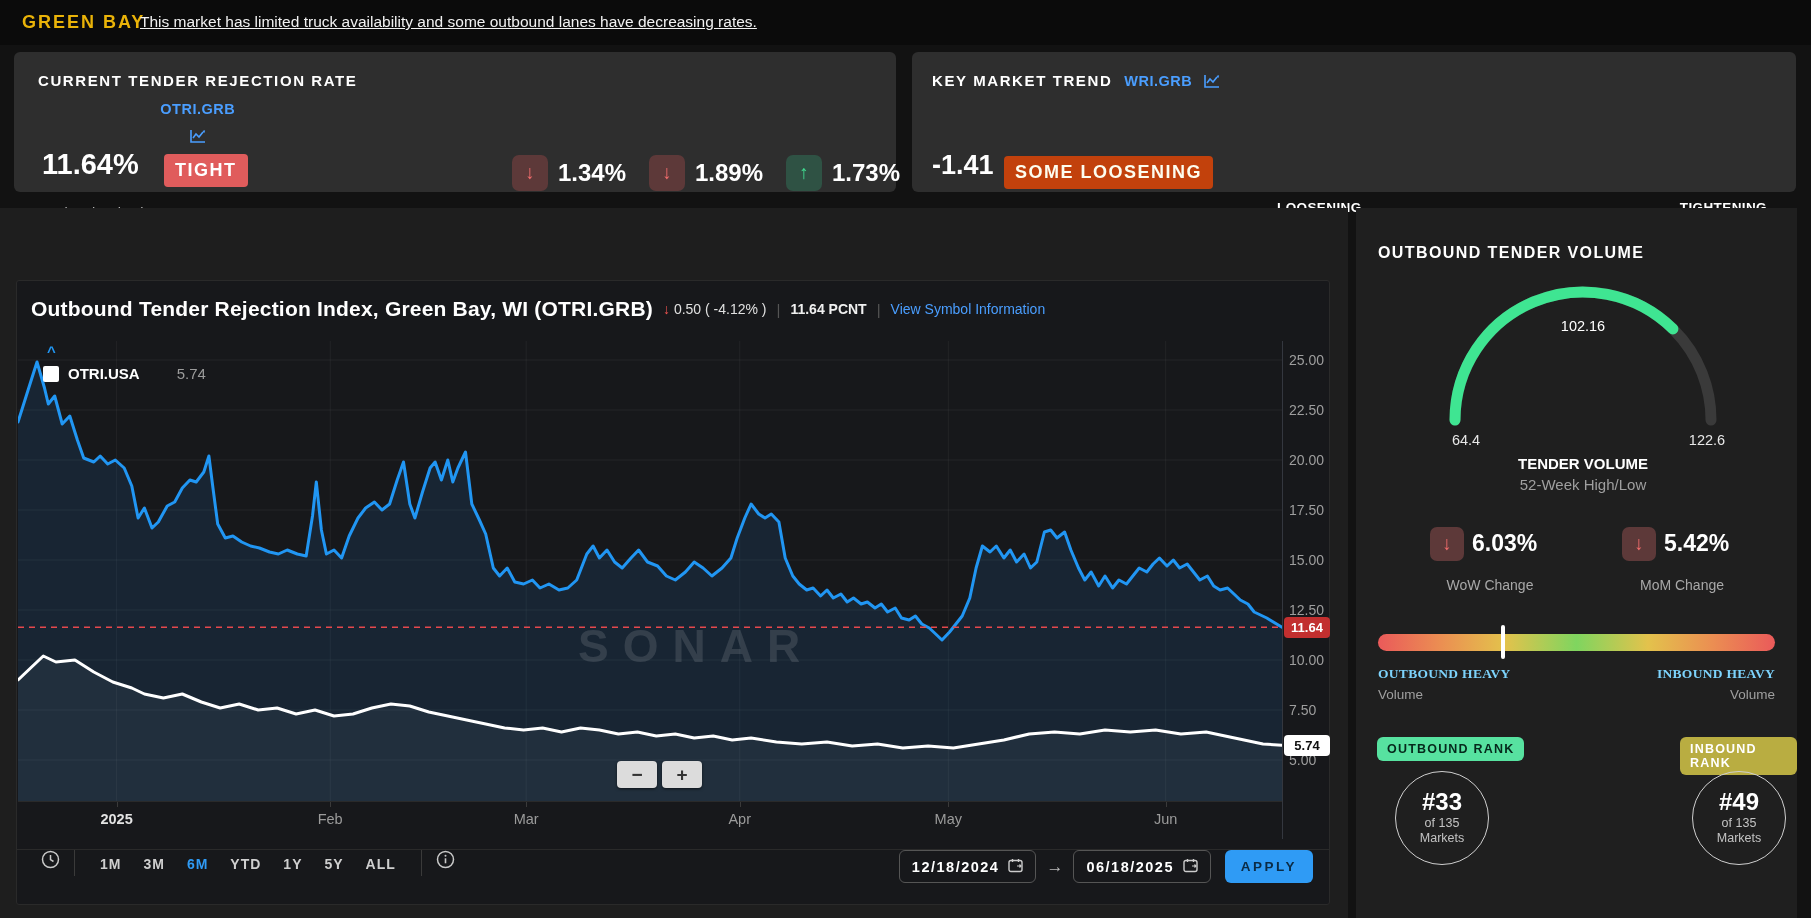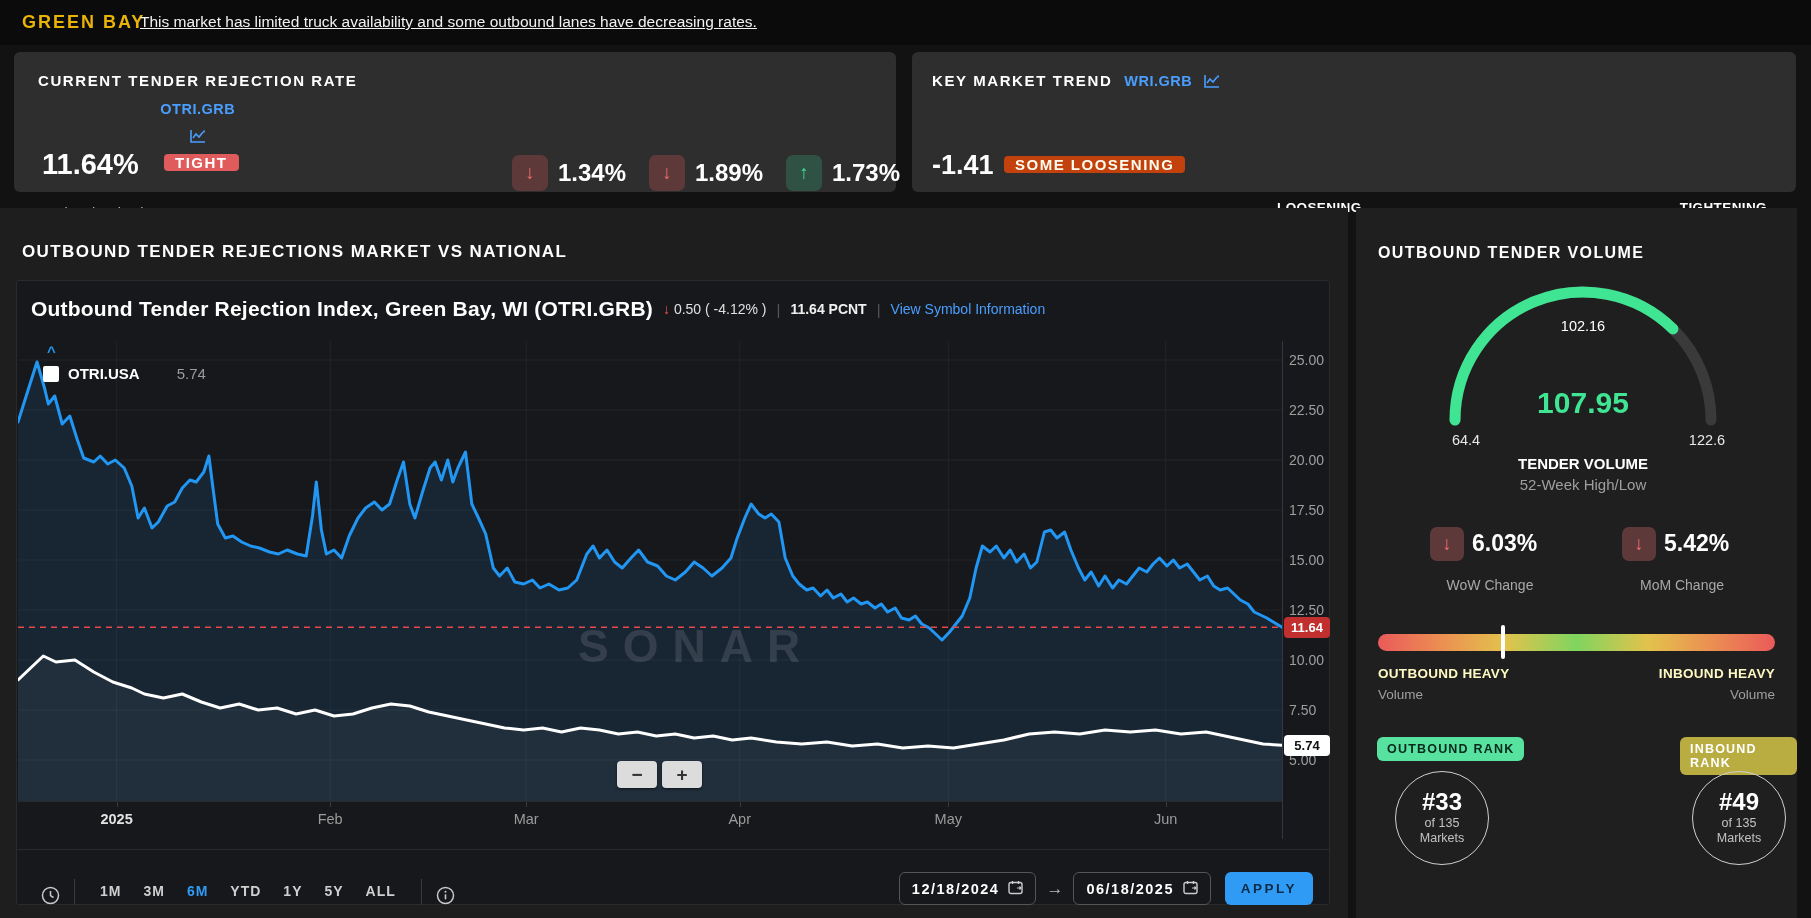--- a/index.html
+++ b/index.html
@@ -13,21 +13,21 @@
   #market-name { left:22px; top:12px; font-size:18px; font-weight:bold; letter-spacing:2px; color:#eab308; }
   #market-notice { left:140px; top:13px; font-size:15.5px; color:#f2f2f2; text-decoration:underline; cursor:pointer; }
 
   
   .card { background:#2e2e2e; border-radius:6px; }
   #card-otri { left:14px; top:52px; width:882px; height:140px; }
   #card-wri  { left:912px; top:52px; width:884px; height:140px; }
   .card-title { font-size:15px; font-weight:bold; letter-spacing:1.6px; color:#fff; }
   .symbol-link { font-size:14.5px; font-weight:bold; letter-spacing:.5px; color:#4a9eff; cursor:pointer; }
   .big-val { font-size:29px; font-weight:bold; color:#fff; }
-  .badge { display:inline-block; border-radius:4px; font-weight:bold; font-size:15px; letter-spacing:1.5px; padding:0 11px; }
+  .badge { display:inline-block; border-radius:4px; font-weight:bold; font-size:18px; letter-spacing:1.5px; padding:6px 11px; }
   .badge-tight { background:#e05c5c; color:#fff; }
   .badge-loosening { background:#c2410c; color:#fdfdef; }
   .card-sub { font-size:14.5px; color:#b3b3b3; }
 
   .chg-chip { width:36px; height:36px; border-radius:7px; display:flex; align-items:center; justify-content:center; font-size:19px; font-weight:bold; }
   .chg-down { background:#5d3939; color:#f26d6d; }
   .chg-up { background:#2f5244; color:#40d98f; }
   .chg-val { font-size:24px; font-weight:bold; color:#fff; }
   .chg-label { font-size:13.5px; color:#a8a8a8; text-align:center; }
 
@@ -69,41 +69,41 @@
   #legend-name { font-size:15px; font-weight:bold; color:#fff; }
   #legend-val { font-size:15px; color:#9b9b9b; margin-left:28px; }
   #plot-caret { left:30px; top:62px; color:#2196f3; font-size:15px; font-weight:bold; }
 
   #zoom-ctrls { left:600px; top:480px; display:flex; gap:5px; }
   .zoom-btn { width:40px; height:27px; background:#dcdcdc; border-radius:4px; color:#333; font-size:19px; font-weight:bold; display:flex; align-items:center; justify-content:center; cursor:pointer; box-shadow:0 1px 3px rgba(0,0,0,.6); }
 
   #watermark { left:560px; top:278px; font-size:46px; letter-spacing:14px; color:rgba(255,255,255,.12); font-weight:bold; }
 
   
-  #chart-toolbar { left:0; top:568px; width:100%; height:56px; border-top:1px solid #2a2a2a; display:flex; align-items:flex-end; }
+  #chart-toolbar { left:0; top:568px; width:100%; height:56px; border-top:1px solid #2a2a2a; display:flex; align-items:flex-start; }
   .tb-sep { width:1px; height:26px; background:#3a3a3a; margin:0 14px; }
   .range-btn { font-size:14px; letter-spacing:1px; color:#cfcfcf; padding:6px 11px; border-radius:4px; cursor:pointer; font-weight:bold; }
   .range-btn.active { color:#2f9bf5; }
   .icon-btn { color:#c9c9c9; cursor:pointer; display:flex; align-items:center; }
   .date-box { display:flex; align-items:center; gap:9px; border:1px solid #555; border-radius:6px; height:33px; padding:0 12px; font-size:14.5px; letter-spacing:1.5px; color:#fff; cursor:pointer;font-weight:bold; }
   #apply-btn { width:88px; height:33px; background:#2f9bf5; border-radius:6px; color:#0b2b45; font-size:13.5px; font-weight:bold; letter-spacing:2.5px; display:flex; align-items:center; justify-content:center; cursor:pointer; }
   #range-arrow { color:#bbb; font-size:17px; margin:0 10px; }
 
   
   #sb-title { left:22px; top:36px; }
   #gauge-svg { left:77px; top:70px; }
   .gauge-top-label { left:147px; top:110px; width:160px; text-align:center; font-size:14.5px; color:#fff; }
   #gauge-value { left:107px; top:178px; width:240px; text-align:center; font-size:30px; font-weight:bold; color:#3fe592; }
   #gauge-min { left:80px; top:224px; width:60px; text-align:center; font-size:14.5px; color:#e8e8e8; }
   #gauge-max { left:316px; top:224px; width:70px; text-align:center; font-size:14.5px; color:#e8e8e8; }
   #gauge-label { left:107px; top:247px; width:240px; text-align:center; font-size:15px; font-weight:bold; color:#fff; }
   #gauge-sublabel { left:107px; top:268px; width:240px; text-align:center; font-size:15px; color:#9f9f9f; }
 
   #vol-bar { left:22px; top:426px; width:397px; background:linear-gradient(90deg,#ea5a5a 0%,#eb8f52 16%,#e3c24c 32%,#7fd55f 50%,#e3c24c 68%,#eb8f52 84%,#ea5a5a 100%); }
-  .vol-label-b { font-size:13.5px; font-weight:bold; color:#fef9c3; letter-spacing:.3px; }
+  .vol-label-b { font-size:13.5px; font-weight:bold; color:#7dd3fc; letter-spacing:.3px;font-family:Liberation Serif, serif; }
   .vol-label-s { font-size:13.5px; color:#9f9f9f; }
 
   .rank-badge { display:inline-block; border-radius:6px; font-size:12.5px; font-weight:bold; letter-spacing:1.2px; padding:5px 10px; }
   #rank-badge-out { background:#57e2a0; color:#06291c; }
   #rank-badge-in { background:#b9ad41; color:#fff; }
   .rank-circle { position:absolute; width:94px; height:94px; border:1.5px solid #cfcfcf; border-radius:50%; text-align:center; }
   .rank-num { font-size:24px; font-weight:bold; color:#fff; margin-top:16px; }
   .rank-sub { font-size:12.5px; color:#c3c3c3; line-height:15px; }
 </style>
 </head>
@@ -165,21 +165,20 @@
     </div>
     <div class="abs big-val" style="left:20px;top:98px;font-size:27px;">-1.41</div>
     <span class="abs badge badge-loosening" style="left:92px;top:104px;">SOME LOOSENING</span>
     <div class="abs card-sub" style="left:62px;top:155px;">#125 of 135 Markets</div>
 
     <div class="abs scale-label" style="left:365px;top:148px;">LOOSENING</div>
     <div class="abs scale-label" style="left:755px;top:148px;width:100px;text-align:right;">TIGHTENING</div>
   </div>
 
   <div class="abs" id="chart-panel">
-    <div class="abs section-title" style="left:22px;top:34px;">OUTBOUND TENDER REJECTIONS MARKET VS NATIONAL</div>
 
     <div class="abs" id="chart-widget">
       <div class="abs" id="chart-header">
         <span id="chart-title">Outbound Tender Rejection Index, Green Bay, WI (OTRI.GRB)</span>
         <span id="chart-change" style="margin-left:10px;"><span class="dn">↓</span> <span>0.50 ( -4.12% )</span></span>
         <span class="hdr-sep">|</span>
         <span id="chart-last">11.64 PCNT</span>
         <span class="hdr-sep">|</span>
         <span id="chart-link">View Symbol Information</span>
       </div>
@@ -300,21 +299,20 @@
   </div>
 
   <div class="abs" id="sidebar">
     <div class="abs section-title" id="sb-title" style="font-size:16px;">OUTBOUND TENDER VOLUME</div>
 
     <svg class="abs" id="gauge-svg" width="300" height="152">
         <path d="M 22 142 A 128 128 0 0 1 278.0 142.0" stroke="#3a3a3a" stroke-width="11" fill="none" stroke-linecap="round"></path>
         <path d="M 22 142 A 128 128 0 0 1 239.9 50.9" stroke="#3fe592" stroke-width="11" fill="none" stroke-linecap="round"></path>
       </svg>
     <div class="abs gauge-top-label">102.16</div>
-    <div class="abs" id="gauge-value">107.95</div>
     <div class="abs" id="gauge-min">64.4</div>
     <div class="abs" id="gauge-max">122.6</div>
     <div class="abs" id="gauge-label">TENDER VOLUME</div>
     <div class="abs" id="gauge-sublabel">52-Week High/Low</div>
 
     <div class="abs chg-chip chg-down" style="left:74px;top:319px;width:34px;height:34px;">
         <span>↓</span>
       </div>
     <div class="abs chg-val" style="left:116px;top:322px;font-size:23px;">6.03%</div>
     <div class="abs chg-label" style="left:74px;top:369px;width:120px;font-size:14px;">WoW Change</div>

